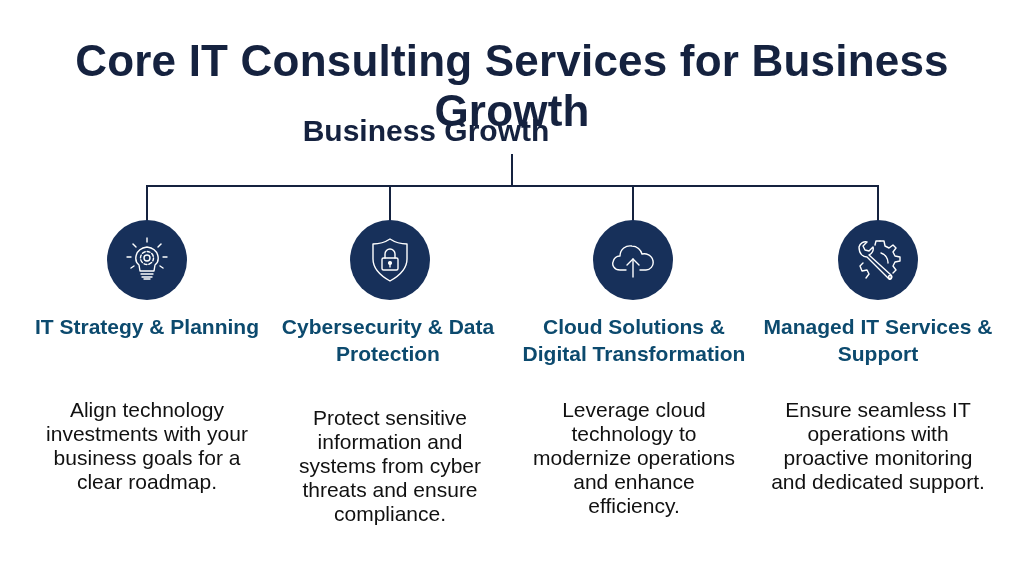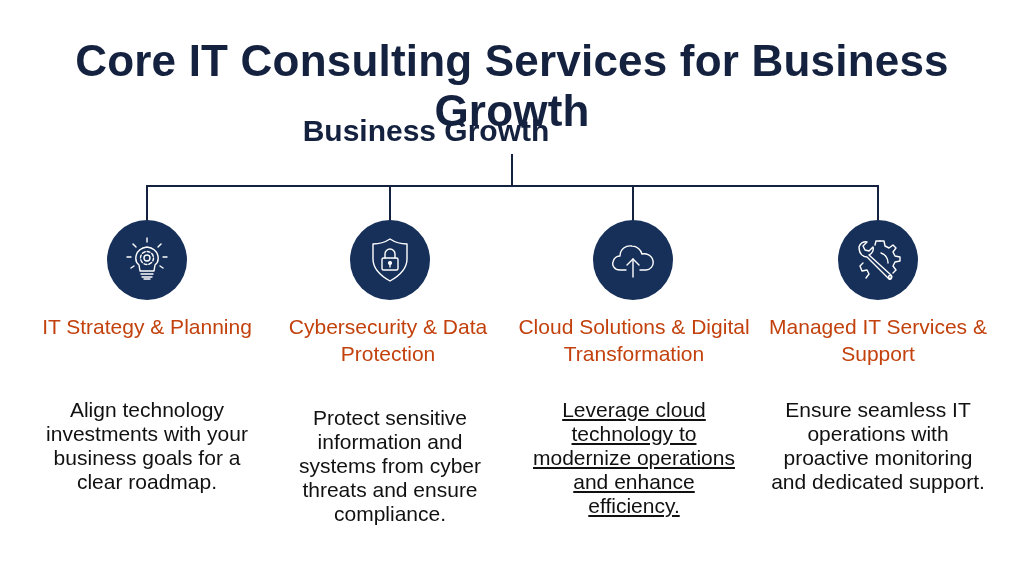--- a/index.html
+++ b/index.html
@@ -2,21 +2,21 @@
 <html><head>
 <meta charset="utf-8">
 <style>
   html,body{margin:0;padding:0;background:#ffffff;}
   body{width:1024px;height:572px;position:relative;overflow:hidden;font-family:"Liberation Sans",sans-serif;color:#111;}
   .title{position:absolute;left:0;width:1024px;top:36px;text-align:center;font-size:44px;font-weight:bold;color:#15223f;letter-spacing:0.2px;}
   .root{position:absolute;left:12px;width:828px;top:114px;text-align:center;font-size:30px;font-weight:bold;color:#15223f;}
   .line{position:absolute;background:#15223f;}
   .node{position:absolute;width:80px;height:80px;border-radius:50%;background:#17305a;display:flex;align-items:center;justify-content:center;}
   .node svg{width:50px;height:50px;}
-  .col-title{position:absolute;width:240px;text-align:center;font-size:21px;font-weight:normal;line-height:27px;color:#c2410c;}
+  .col-title{position:absolute;width:240px;text-align:center;font-size:21px;font-weight:bold;line-height:27px;color:#0c4a6e;}
   .col-desc{position:absolute;width:240px;text-align:center;font-size:21px;line-height:24px;color:#111;}
 </style>
 </head>
 <body>
 
 <div class="title">Core IT Consulting Services for Business Growth</div>
 <div class="root">Business Growth</div>
 
 <div class="line" style="left:511px;top:154px;width:2px;height:32px;"></div>
 <div class="line" style="left:146px;top:185px;width:733px;height:2px;"></div>
@@ -58,21 +58,21 @@
 <div class="col-desc" style="left:285px;top:398px;width:210px;margin-top:8px;">Protect sensitive information and systems from cyber threats and ensure compliance.</div>
 
 <div class="node" style="left:593px;top:220px;">
   <svg viewBox="0 0 50 50" fill="none" stroke="#fff" stroke-width="1.4" stroke-linecap="round" stroke-linejoin="round">
     <path d="M18 35 H12 C6 35 4 30 5 27 C6 23 9 21 12 21 C12 14 18 10 24 11 C29 11 33 15 34 19 C38 18 44 20 45 26 C46 31 42 35 38 35 H32"></path>
     <line x1="25" y1="42" x2="25" y2="24"></line>
       <polyline points="19,30 25,24 31,30"></polyline>
   </svg>
 </div>
 <div class="col-title" style="left:514px;top:313px;width:240px;">Cloud Solutions &amp; Digital Transformation</div>
-<div class="col-desc" style="left:526px;top:398px;width:216px;text-decoration:underline;">Leverage cloud technology to modernize operations and enhance efficiency.</div>
+<div class="col-desc" style="left:526px;top:398px;width:216px;">Leverage cloud technology to modernize operations and enhance efficiency.</div>
 
 <div class="node" style="left:838px;top:220px;">
   <svg viewBox="0 0 50 50" fill="none" stroke="#fff" stroke-width="1.4" stroke-linecap="round" stroke-linejoin="round">
     <path d="M27 6 L31 6 L32 11 L36 13 L40 10 L43 13 L40 17 L42 21 L47 22 L47 26 L42 27 L40 31 L43 35 L40 38"></path>
     <path d="M22 10 L23 6 L27 6"></path>
     <path d="M6 12 C7 8 11 6 14 7 L10 11 L12 15 L16 16 L20 12 C21 15 19 19 16 20 L38 40 C40 42 38 45 36 44 L14 22 C10 22 6 19 6 12 Z"></path>
     <circle cx="37" cy="42" r="1.5"></circle>
     <path d="M28 18 A10 10 0 0 1 35 28"></path>
     <path d="M10 28 L7 31 L9 36 L14 35 L16 39 L13 43"></path>
   </svg>

